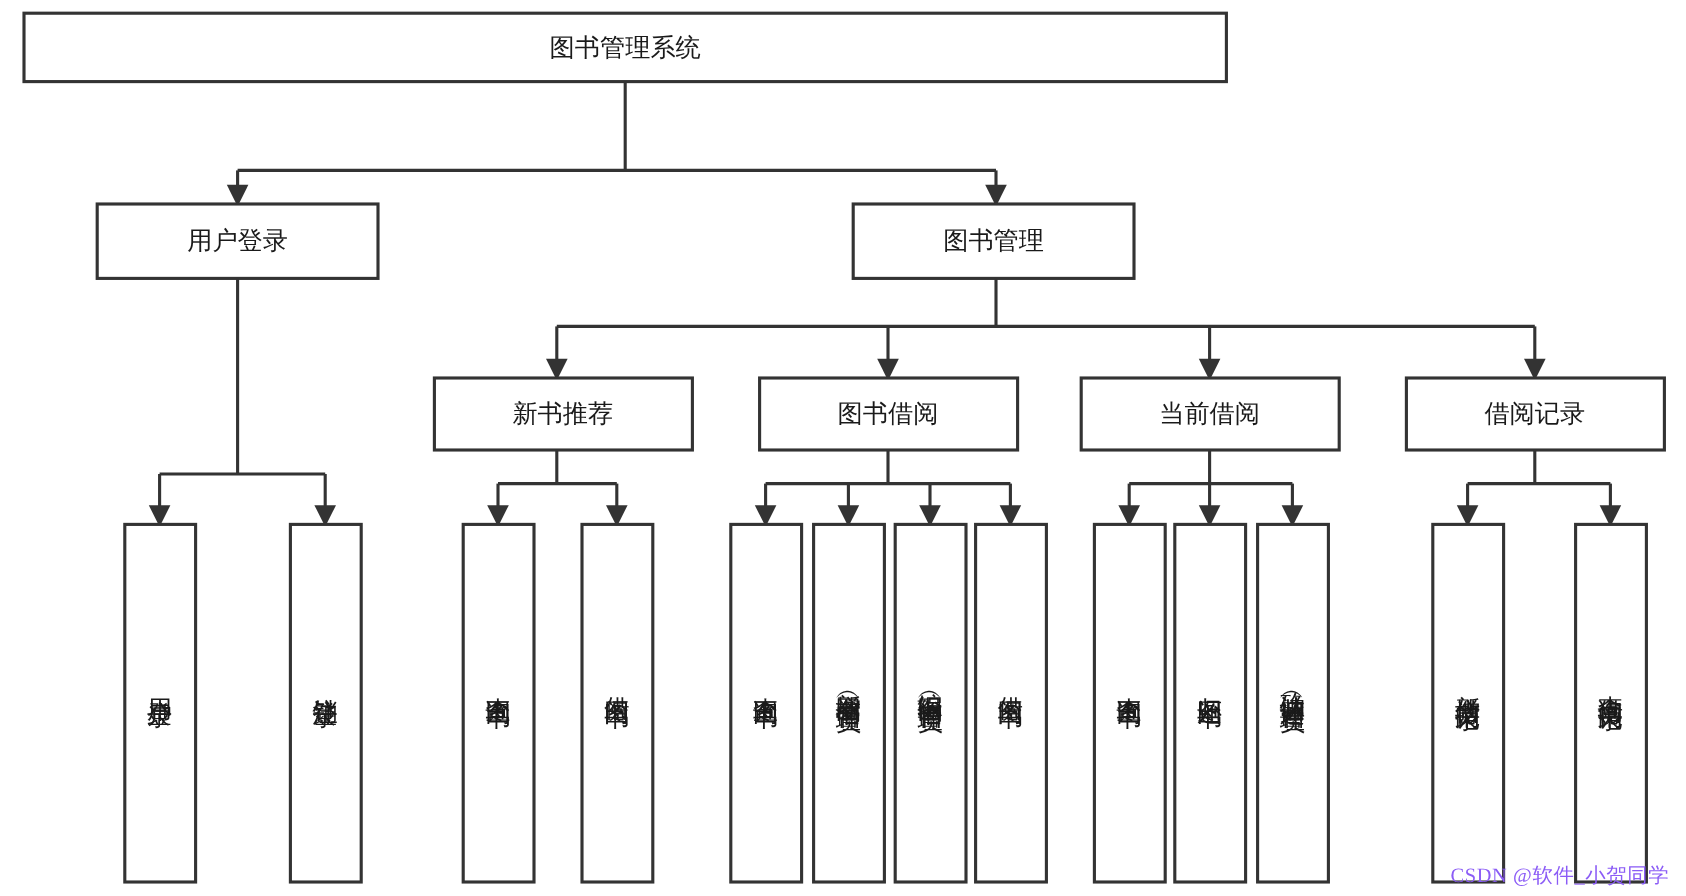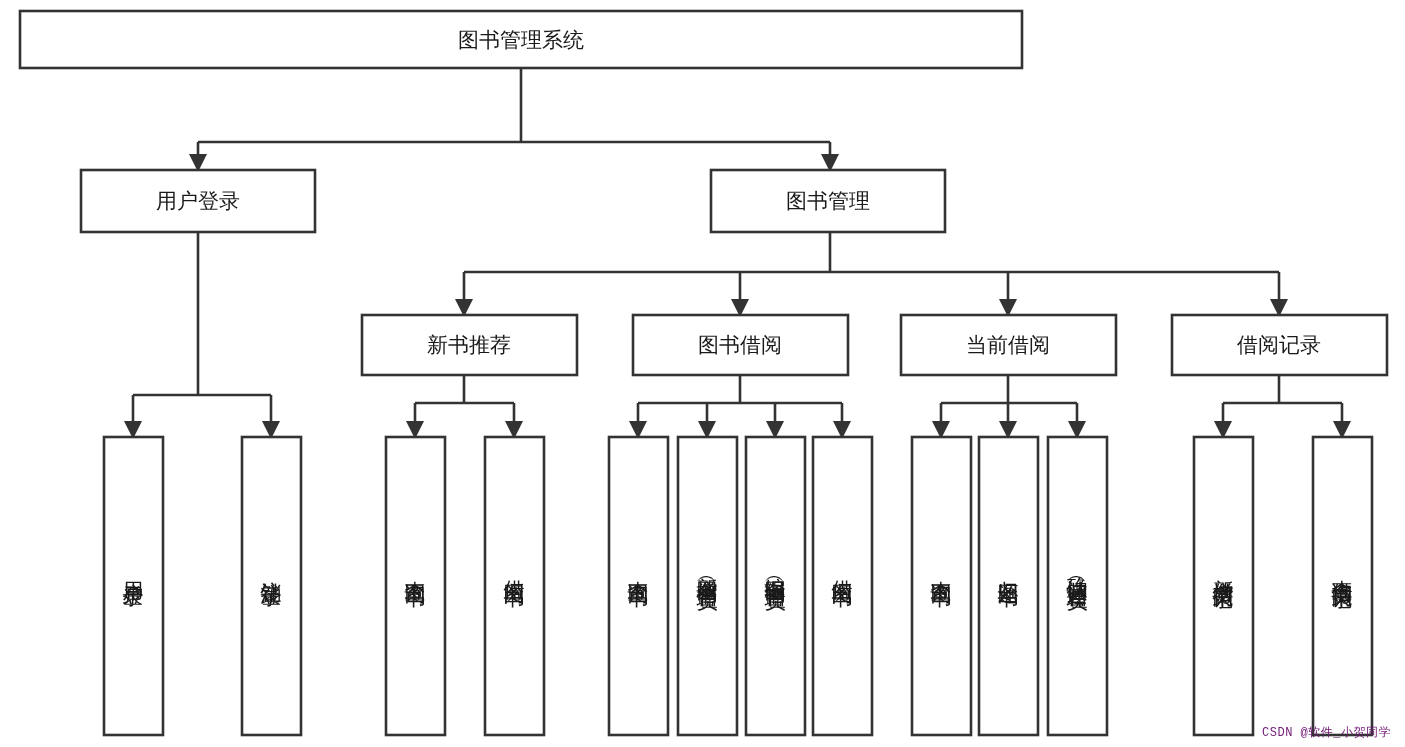--- a/index.html
+++ b/index.html
@@ -53,23 +53,23 @@
     fill: #1a1a1a;
     writing-mode: vertical-rl;
     text-orientation: upright;
     text-anchor: middle;
     letter-spacing: 2px;
   }
   .watermark-text {
     position: absolute;
     right: 14px;
     bottom: 6px;
-    font-family: Liberation Mono, monospace;
-    font-size: 12px;
-    color: #701a75;
+    font-family: Liberation Serif, serif;
+    font-size: 17px;
+    color: #8b5cf6;
     white-space: nowrap;
     letter-spacing: 0.5px;
   }
 </style>
 </head>
 <body>
 
 <div id="diagram-root">
 
   <svg id="tree-svg" viewBox="0 0 1405 747" xmlns="http://www.w3.org/2000/svg">

